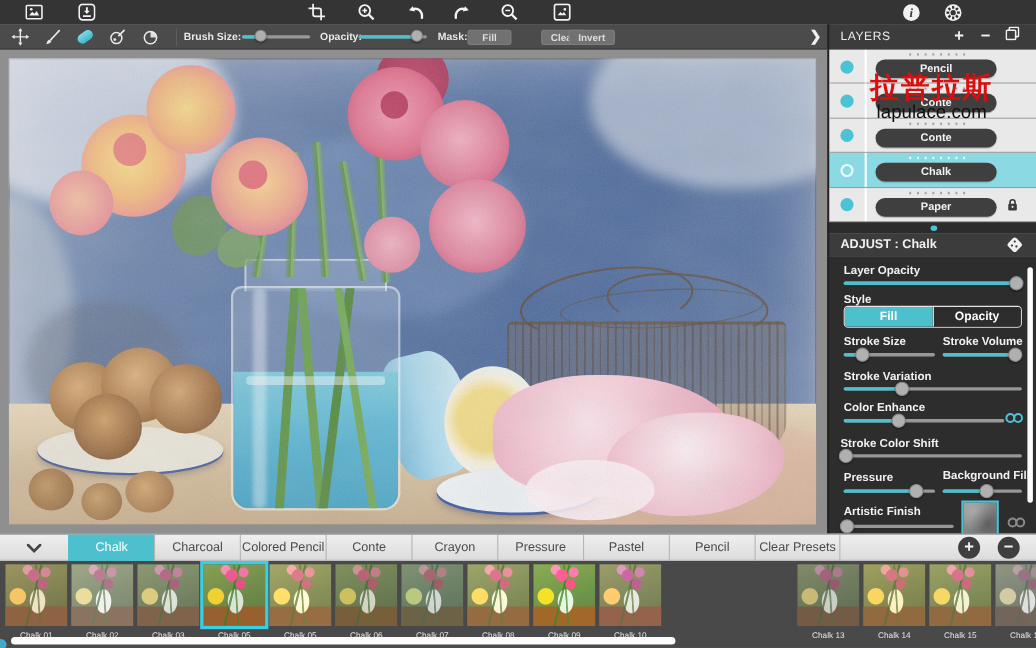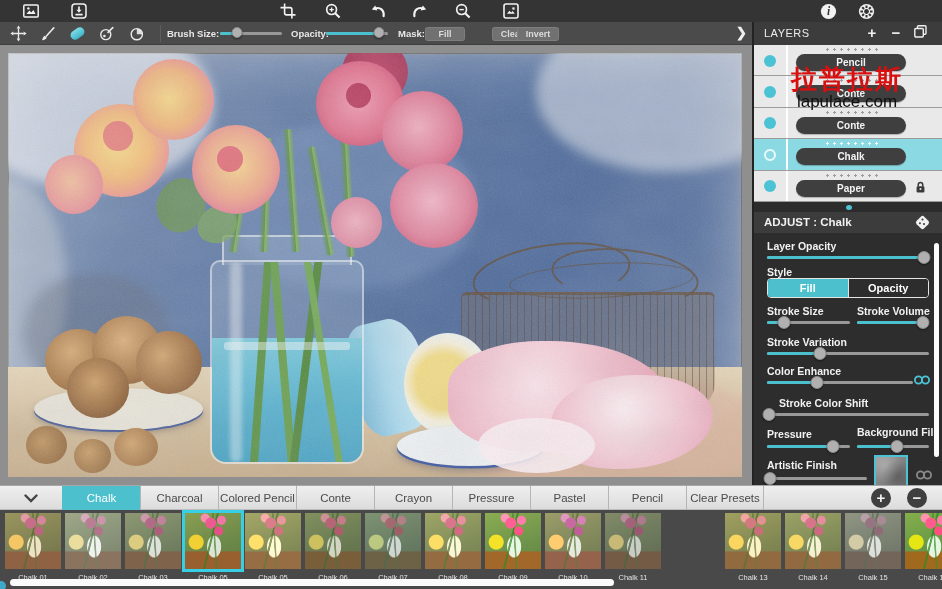--- a/index.html
+++ b/index.html
@@ -480,21 +480,21 @@
       <div class="sl-fill" style="width: 34%;"></div>
       <div class="sl-knob" style="left: 34%;"></div>
     </div>
     <span style="position:absolute;left:158px;top:140px">
       <svg width="20" height="14" viewBox="0 0 20 14">
           <circle cx="6.5" cy="7" r="3.6" fill="none" stroke="#4cc3d4" stroke-width="1.8"></circle>
           <circle cx="13.5" cy="7" r="3.6" fill="none" stroke="#4cc3d4" stroke-width="1.8"></circle>
         </svg>
     </span>
 
-    <span class="aj-label" style="left:25px;top:164px">Stroke Color Shift</span>
+    <span class="aj-label" style="left:10px;top:164px">Stroke Color Shift</span>
     <div class="sl" style="left:13px;top:174px;width:162px">
       <div class="sl-track"></div>
       <div class="sl-fill" style="width: 1%;"></div>
       <div class="sl-knob" style="left: 1%;"></div>
     </div>
 
     <span class="aj-label" style="left:13px;top:195px">Pressure</span>
     <span class="aj-label" style="left:103px;top:193px">Background Fill</span>
     <div class="sl" style="left:13px;top:206px;width:83px">
       <div class="sl-track"></div>
@@ -579,24 +579,20 @@
         <div class="plabel">Chalk 08</div>
       </div>
     <div class="pcell" style="left:483px">
         <div class="pthumb"></div>
         <div class="plabel">Chalk 09</div>
       </div>
     <div class="pcell" style="left:543px">
         <div class="pthumb"></div>
         <div class="plabel">Chalk 10</div>
       </div>
-    <div class="pcell" style="left:603px">
-        <div class="pthumb"></div>
-        <div class="plabel">Chalk 11</div>
-      </div>
     <div class="pcell" style="left:723px">
         <div class="pthumb"></div>
         <div class="plabel">Chalk 13</div>
       </div>
     <div class="pcell" style="left:783px">
         <div class="pthumb"></div>
         <div class="plabel">Chalk 14</div>
       </div>
     <div class="pcell" style="left:843px">
         <div class="pthumb"></div>

